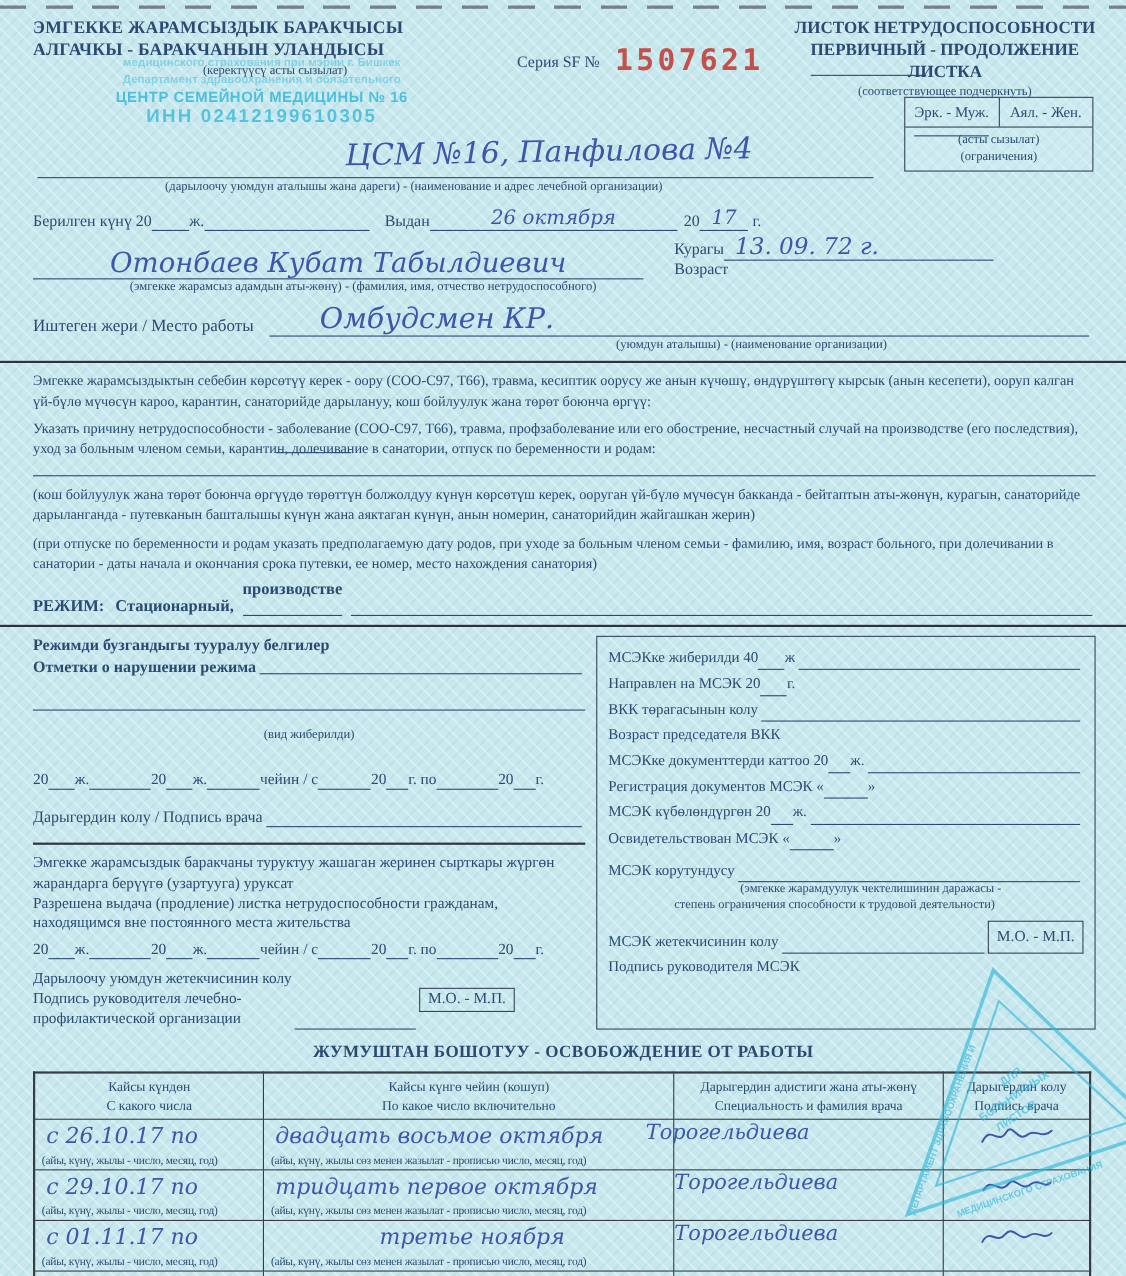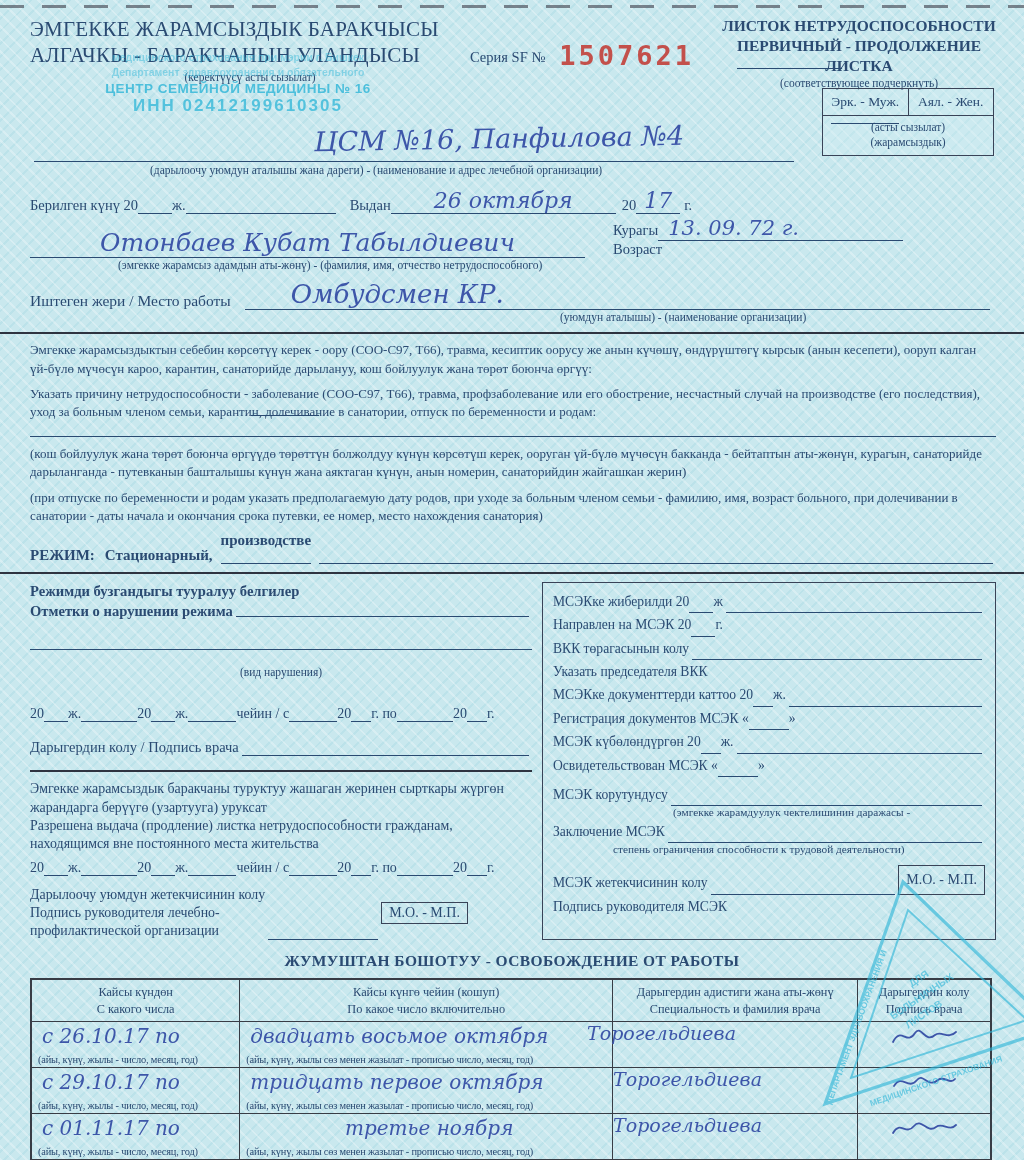--- a/index.html
+++ b/index.html
@@ -17,21 +17,21 @@
   .bl{display:inline-block;border-bottom:1.2px solid #2a4a72;height:13px;vertical-align:baseline}
   .w20{width:20px}.w24{width:24px}.w34{width:34px}.w40{width:40px}.w48{width:48px}
   .w56{width:56px}.w150{width:150px}
   .blf{flex:1;border-bottom:1.2px solid #2a4a72;height:14px;margin:0 3px;min-width:10px}
   .hl{border-bottom:1.2px solid #2a4a72;display:inline-block}
   .hand{font-family:"DejaVu Serif",serif;font-style:italic;color:#3d56a9;font-weight:500;white-space:nowrap}
   .note{font-size:11.5px;color:#2a4a72}
   
   .header{display:flex;padding:16px 26px 0 30px}
   .h-left{width:440px}
-  .h-left .t1{font-weight:normal;font-size:21px;letter-spacing:.2px;line-height:1.25}
+  .h-left .t1{font-weight:bold;font-size:16px;letter-spacing:.2px;line-height:1.25}
   .h-left .note{text-align:center;margin-top:2px}
   .h-mid{width:250px;text-align:left;padding-top:24px;white-space:nowrap}
   .series-label{font-size:14.5px}
   .series-num{font-family:"DejaVu Sans Mono",monospace;font-weight:bold;font-size:27px;
               color:#c3504b;letter-spacing:3px;margin-left:10px;vertical-align:-3px}
   .h-right{flex:1;text-align:center}
   .h-right .t1{font-weight:bold;font-size:15.5px;line-height:1.3}
   .h-right .note{margin-top:1px}
   
   .stamp-top{position:absolute;left:28px;top:50px;width:420px;text-align:center;
@@ -46,21 +46,21 @@
   .org-label{margin:2px 0 0 150px;font-size:11.5px;white-space:nowrap}
   
   .sex-box{position:absolute;top:88px;right:30px;width:170px;border:1.6px solid #394358;
            text-align:center;font-size:13.5px;background:rgba(210,238,244,.35)}
   .sex-row{display:flex;border-bottom:1.3px solid #394358}
   .sex-cell{flex:1;padding:5px 2px;white-space:nowrap}
   .sex-cell:first-child{border-right:1.3px solid #394358}
   .sex-notes{padding:4px 0 5px;font-size:11.5px;line-height:1.3}
   
   .issued-row{display:flex;align-items:flex-end;margin:12px 34px 0 30px;font-size:14.5px;white-space:nowrap}
-  .issued-row .hand{font-size:22px}
+  .issued-row .hand{font-size:18px}
   .hday{width:225px;text-align:center}
   .hyear{width:44px;text-align:center}
   .name-row{display:flex;align-items:flex-end;margin:2px 34px 0 30px}
   .hname{width:555px;text-align:center}
   .hname .hand{font-size:25px}
   .agewrap{margin-left:28px;font-size:14.5px;white-space:nowrap}
   .agewrap .hand{font-size:21px}
   .hage{width:235px;padding-left:10px}
   .name-label{margin:1px 0 0 118px;font-size:11.5px;white-space:nowrap}
   .work-row{display:flex;align-items:flex-end;margin:8px 34px 0 30px;font-size:15.5px;white-space:nowrap}
@@ -141,21 +141,21 @@
   </div>
   <div class="org-label note">(дарылоочу уюмдун аталышы жана дареги)  -  (наименование и адрес лечебной организации)</div>
 
   <div class="sex-box">
     <div class="sex-row">
       <div class="sex-cell"><span class="u">Эрк. - Муж.</span></div>
       <div class="sex-cell"><span>Аял. - Жен.</span></div>
     </div>
     <div class="sex-notes">
       <div>(асты сызылат)</div>
-      <div>(жарамсыздык)</div>
+      <div>(ограничения)</div>
     </div>
   </div>
 
   <div class="issued-row">
     <span>Берилген күнү 20</span>
       <span class="bl w34"></span>
       <span>ж.</span>
       <span class="bl w150"></span>
     <span style="margin-left:14px">Выдан</span>
     <span class="hl hday"><span class="hand">26 октября</span></span>
@@ -201,21 +201,21 @@
   <div class="rule" style="margin-top:2px"></div>
 
   <div class="cols">
     <div class="colL">
       <div class="bt">Режимди бузгандыгы тууралуу белгилер</div>
       <div class="bt-row">
         <span class="bt">Отметки о нарушении режима</span>
         <span class="blf"></span>
       </div>
       <div class="wline" style="margin:20px 0 0"></div>
-      <div class="kind">(вид нарушения)</div>
+      <div class="kind">(вид жиберилди)</div>
 
       <div class="dline">
         <span>20</span>
           <span class="bl w24"></span>
           <span>ж.</span>
           <span class="bl w56"></span>
           <span>20</span>
           <span class="bl w24"></span>
           <span>ж.</span>
           <span class="bl w48"></span>
@@ -266,36 +266,36 @@
           <div>Подпись руководителя лечебно-</div>
           <div>профилактической организации</div>
         </div>
         <span class="blf" style="max-width:110px"></span>
         <span class="mp">М.О. - М.П.</span>
       </div>
     </div>
 
     <div class="colR">
       <div class="msek-line">
-          <span>МСЭКке жиберилди  20</span>
+          <span>МСЭКке жиберилди  40</span>
           <span class="bl w24"></span>
           <span>ж</span>
           <span class="blf"></span>
         </div>
       <div class="msek-line">
           <span>Направлен на МСЭК  20</span>
           <span class="bl w24"></span>
           <span>г.</span>
         </div>
       <div class="msek-line">
           <span>ВКК төрагасынын колу</span>
           <span class="blf"></span>
         </div>
       <div class="msek-line">
-          <span>Указать председателя ВКК</span>
+          <span>Возраст председателя ВКК</span>
         </div>
       <div class="msek-line">
           <span>МСЭКке документтерди каттоо 20</span>
           <span class="bl w20"></span>
           <span>ж.</span>
           <span class="blf"></span>
         </div>
       <div class="msek-line">
           <span>Регистрация документов МСЭК «</span>
           <span class="bl w40"></span>
@@ -310,24 +310,20 @@
       <div class="msek-line">
           <span>Освидетельствован МСЭК  «</span>
           <span class="bl w40"></span>
           <span>»</span>
         </div>
       <div class="msek-line" style="margin-top:6px">
           <span>МСЭК корутундусу</span>
           <span class="blf"></span>
         </div>
       <div class="msek-note" style="margin-left:120px">(эмгекке жарамдуулук чектелишинин  даражасы -</div>
-      <div class="msek-line">
-          <span>Заключение МСЭК</span>
-          <span class="blf"></span>
-        </div>
       <div class="msek-note" style="margin-left:60px">степень ограничения способности к трудовой деятельности)</div>
       <div class="msek-line" style="margin-top:8px">
           <span>МСЭК жетекчисинин колу</span>
           <span class="blf"></span>
           <span class="mp">М.О. - М.П.</span>
         </div>
       <div class="msek-line">
           <span>Подпись руководителя МСЭК</span>
         </div>
     </div>

